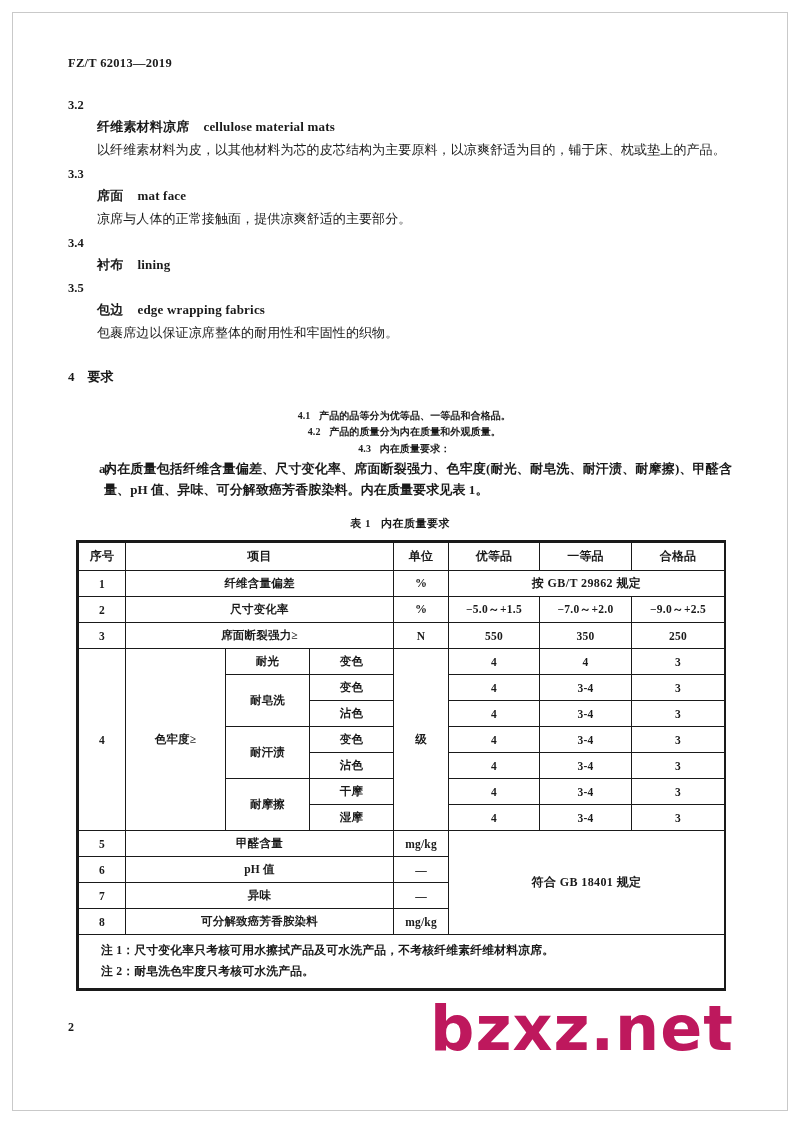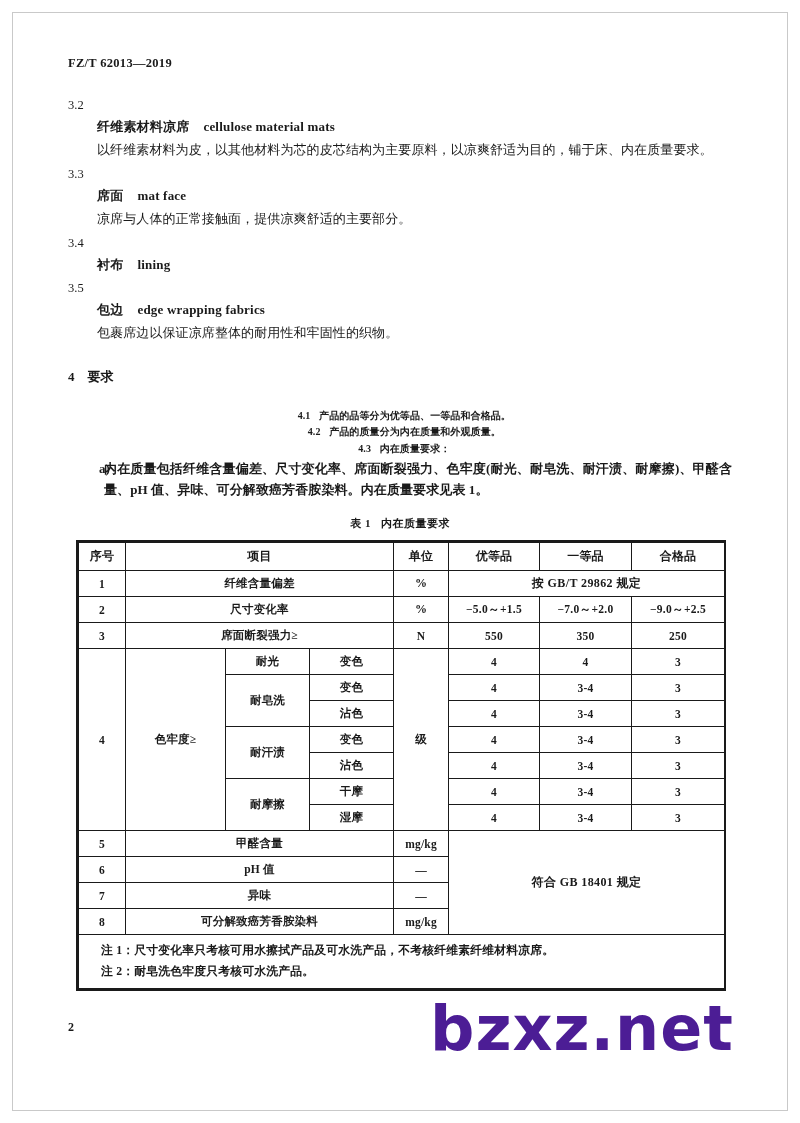--- a/index.html
+++ b/index.html
@@ -36,21 +36,21 @@
 
   
   .watermark {
     position: absolute;
     left: 430px;
     top: 992px;
     font-family: "DejaVu Sans", sans-serif;
     font-weight: bold;
     font-size: 62px;
     letter-spacing: 1px;
-    color: #4c1d95;
+    color: #be185d;
     user-select: none;
     white-space: nowrap;
   }
 
   
   .content {
     position: absolute;
     left: 68px;
     top: 56px;
     width: 664px;
@@ -59,21 +59,21 @@
   .running-head {
     font-family: "Liberation Serif", serif;
     font-weight: bold;
     font-size: 12.5px;
     letter-spacing: 0.3px;
     margin-bottom: 27px;
   }
 
   .clause-num {
     font-family: "Liberation Serif", serif;
-    font-weight: normal;
+    font-weight: bold;
     font-size: 12.5px;
     margin-top: 7px;
   }
   .term-line {
     font-weight: bold;
     font-size: 13px;
     margin-left: 29px;
     margin-top: 5px;
     letter-spacing: 0.2px;
   }
@@ -220,21 +220,21 @@
   <div class="watermark">bzxz.net</div>
 
   <div class="content">
 
     <div class="running-head">FZ/T 62013—2019</div>
 
     <div class="clause-num">3.2</div>
     <div class="term-line">
       <span>纤维素材料凉席</span><span class="en">cellulose material mats</span>
     </div>
-    <div class="term-def">以纤维素材料为皮，以其他材料为芯的皮芯结构为主要原料，以凉爽舒适为目的，铺于床、内在质量要求。</div>
+    <div class="term-def">以纤维素材料为皮，以其他材料为芯的皮芯结构为主要原料，以凉爽舒适为目的，铺于床、枕或垫上的产品。</div>
 
     <div class="clause-num">3.3</div>
     <div class="term-line">
       <span>席面</span><span class="en">mat face</span>
     </div>
     <div class="term-def">凉席与人体的正常接触面，提供凉爽舒适的主要部分。</div>
 
     <div class="clause-num">3.4</div>
     <div class="term-line">
       <span>衬布</span><span class="en">lining</span>

